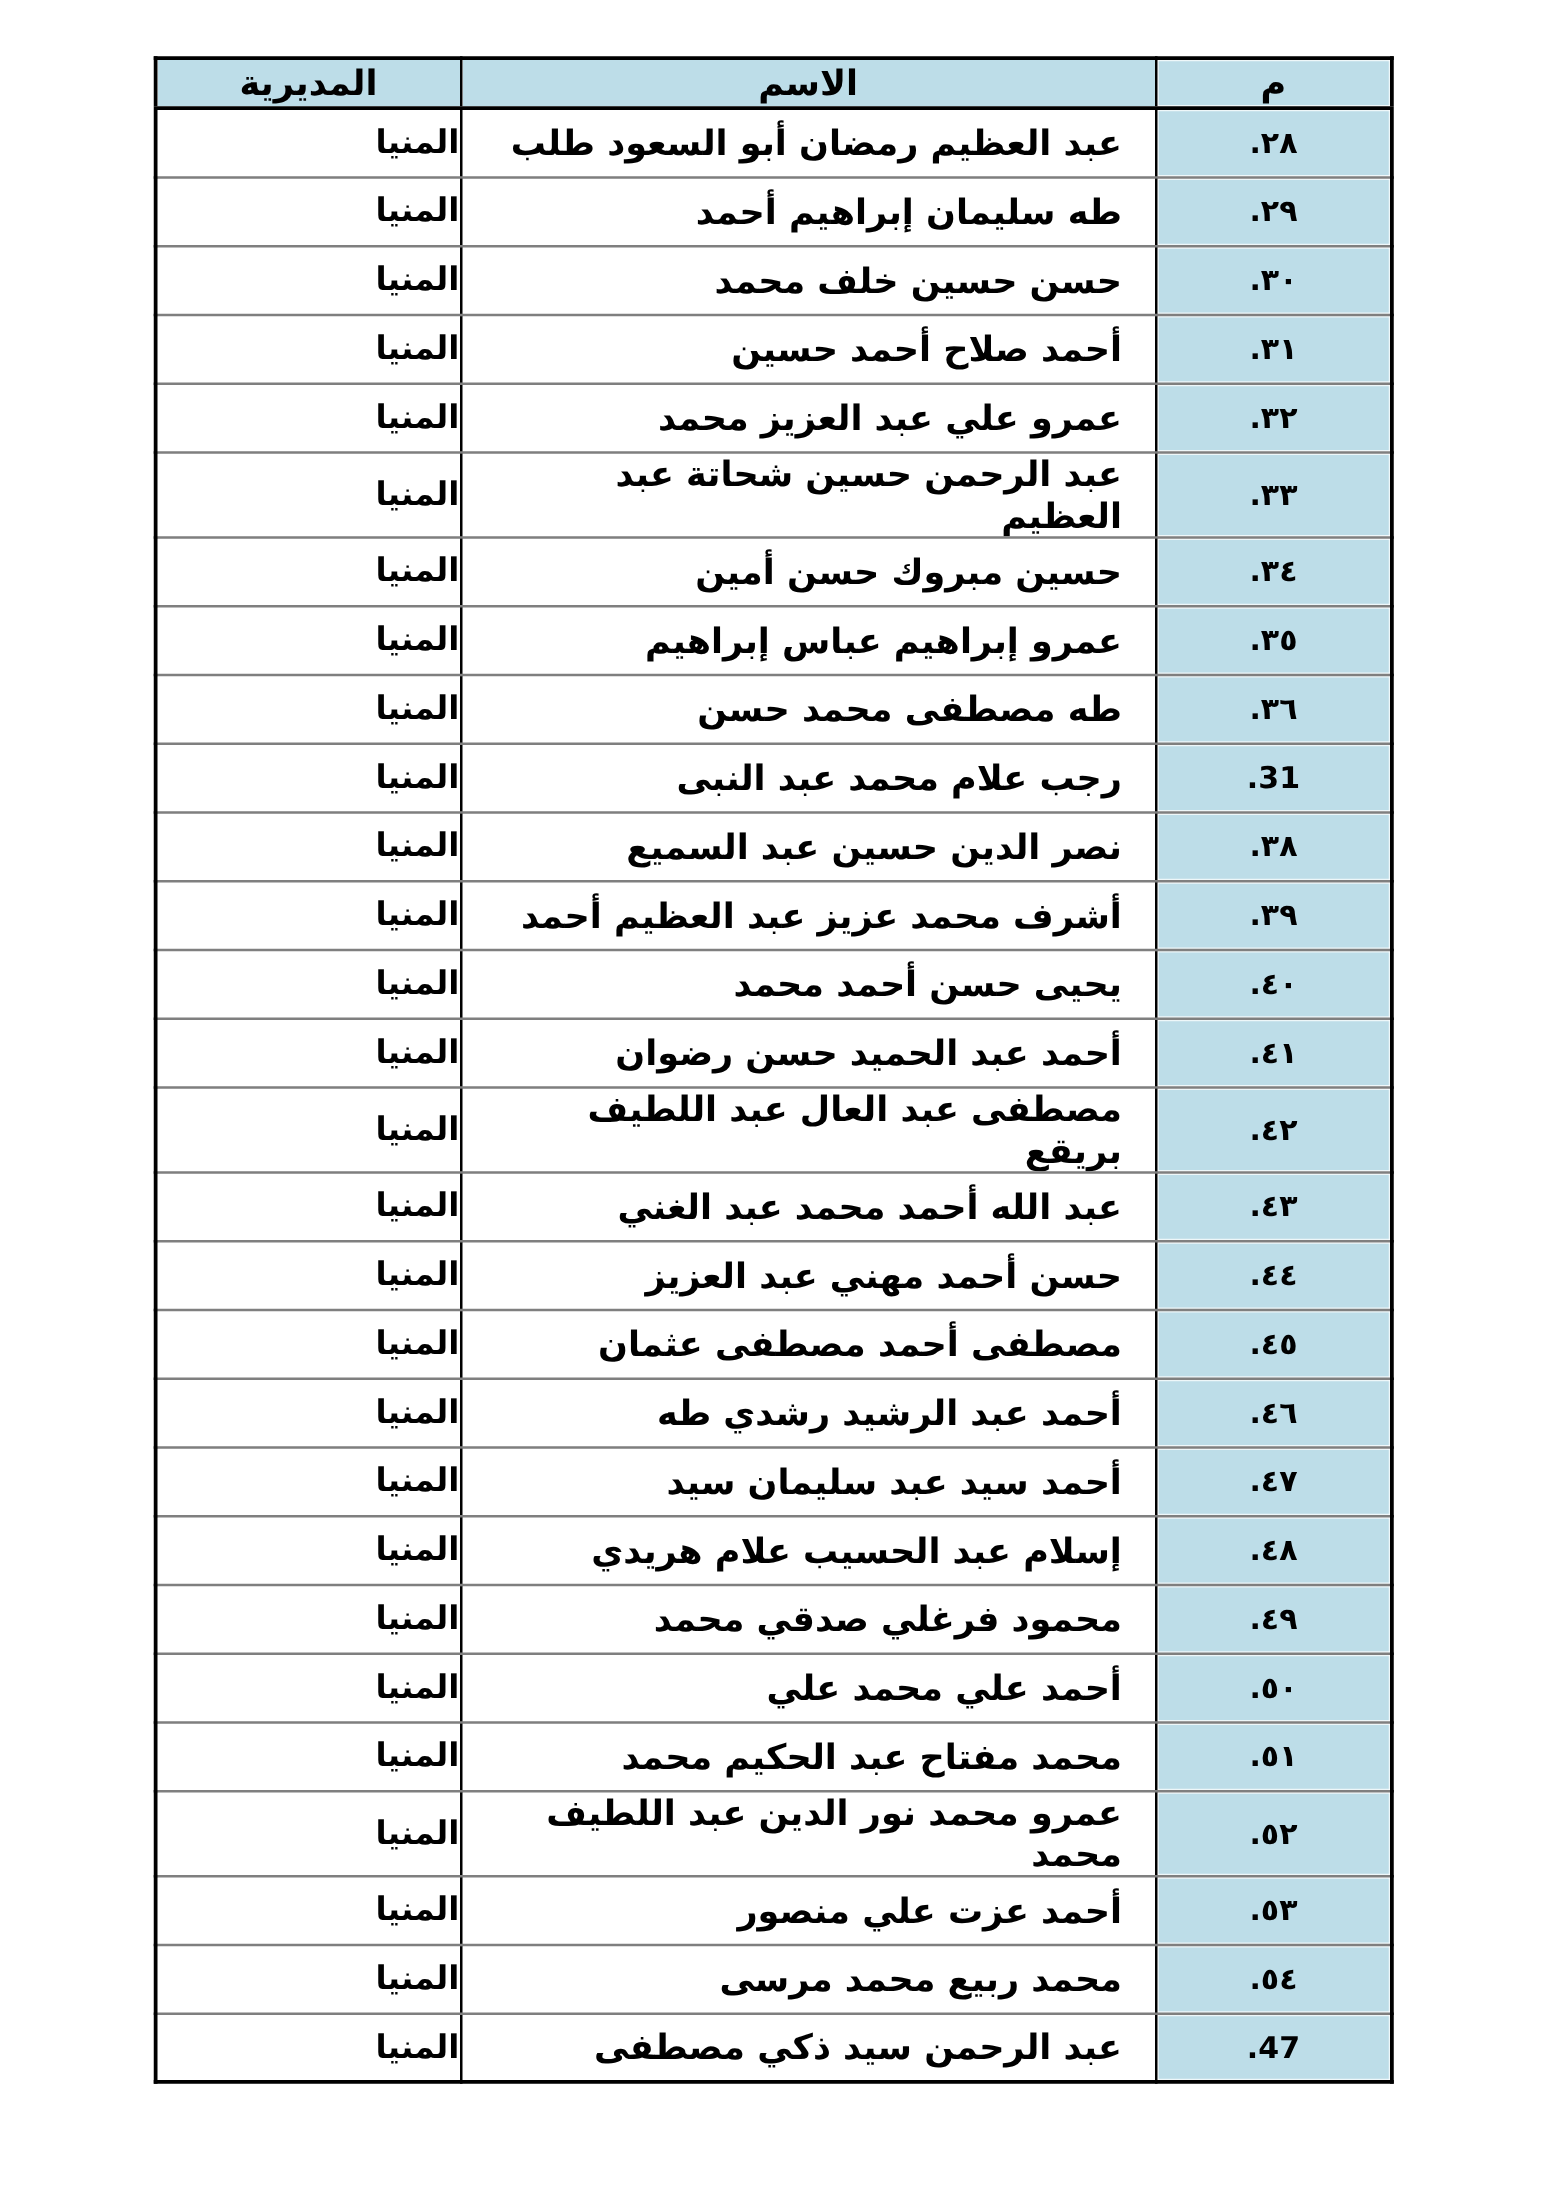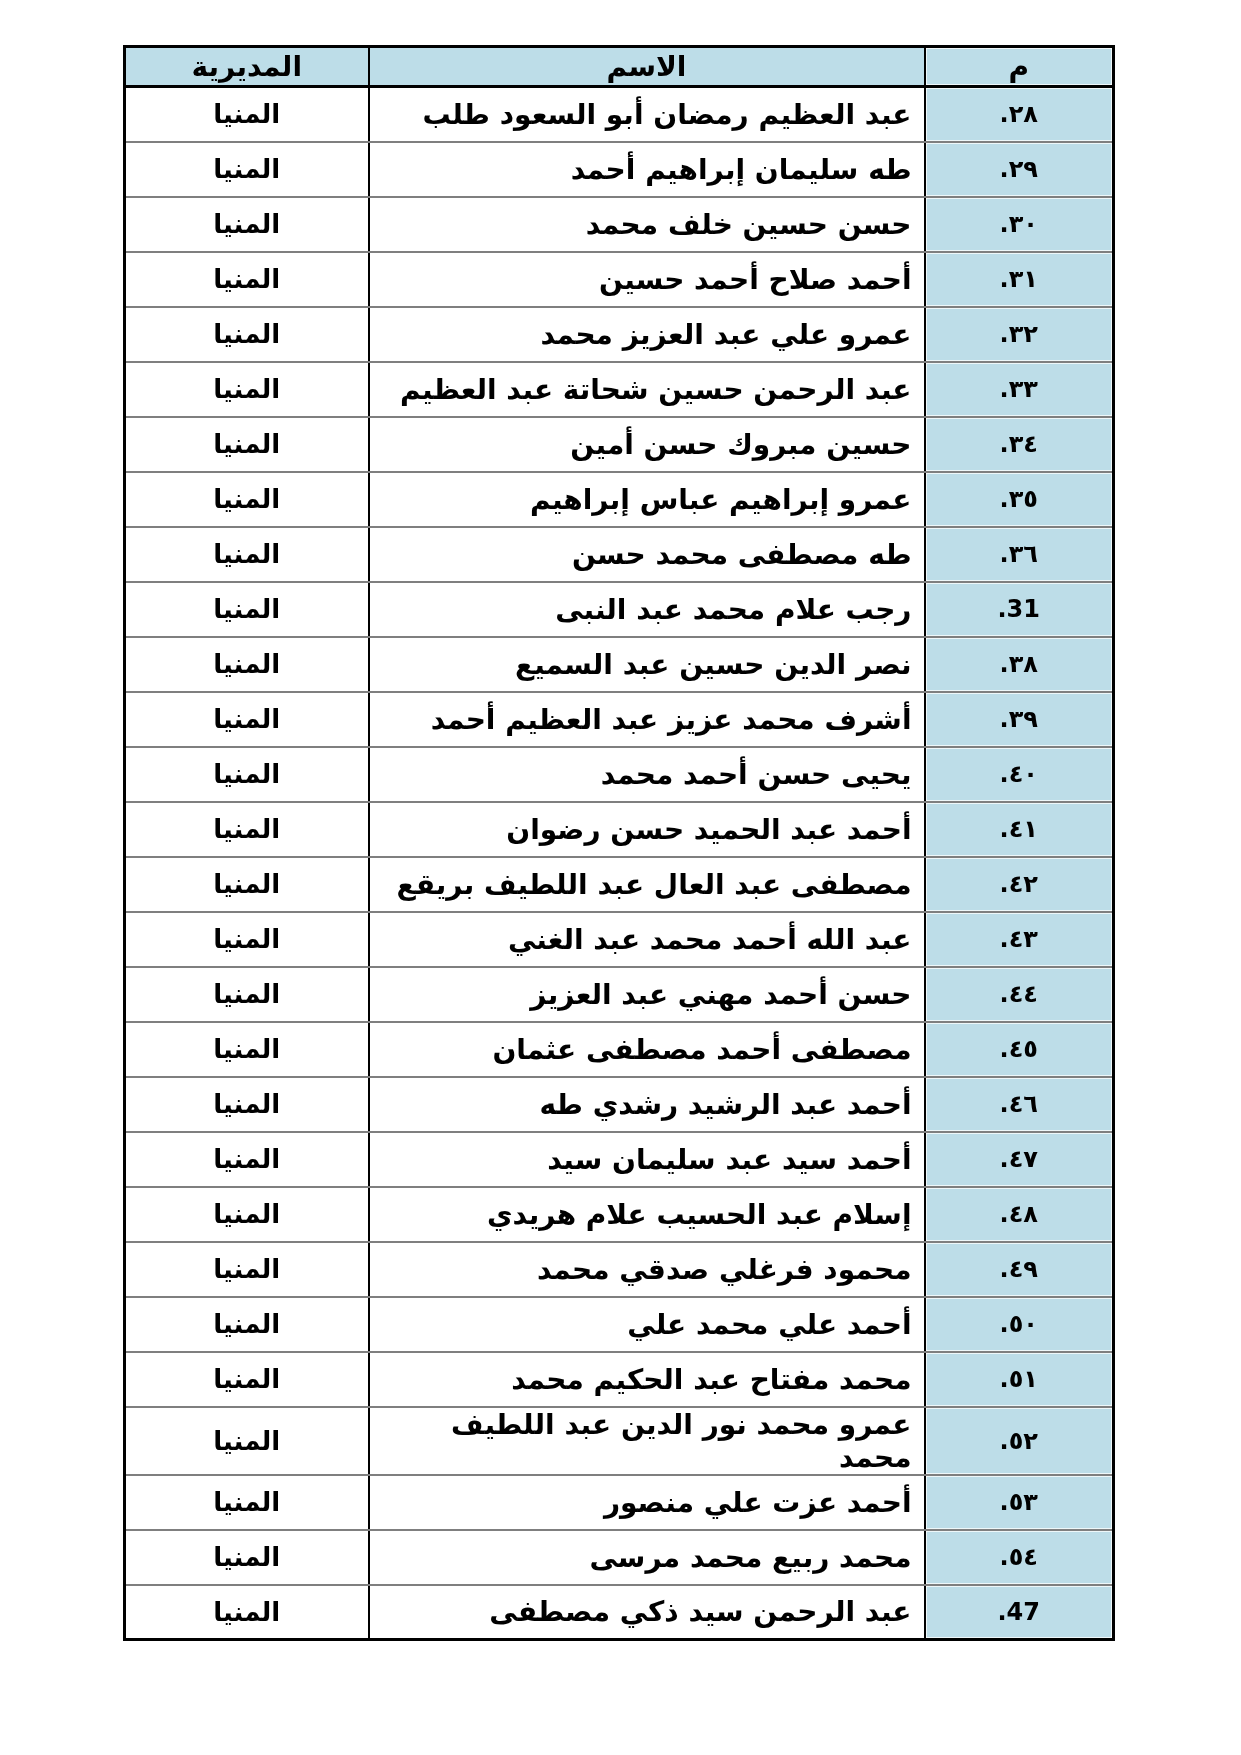--- a/index.html
+++ b/index.html
@@ -67,26 +67,25 @@
   }
   th.h-number{
     box-shadow:
       inset 8px 0 0 -7px rgba(255,255,255,.75),
       inset -8px 0 0 -7px rgba(255,255,255,.75),
       inset 0 8px 0 -7px rgba(255,255,255,.75),
       inset 0 -8px 0 -7px rgba(255,255,255,.75);
   }
   td.cell-name{
     text-align:right;
-    padding:0 12px;
+    padding:0 26px;
     font-size:28px;
     background:#ffffff;
   }
   td.cell-directorate{
-    text-align:center;
     font-size:26px;
     background:#ffffff;
   }
 </style>
 </head>
 <body>
 
 <div class="page">
   <table class="roster">
     <colgroup>

